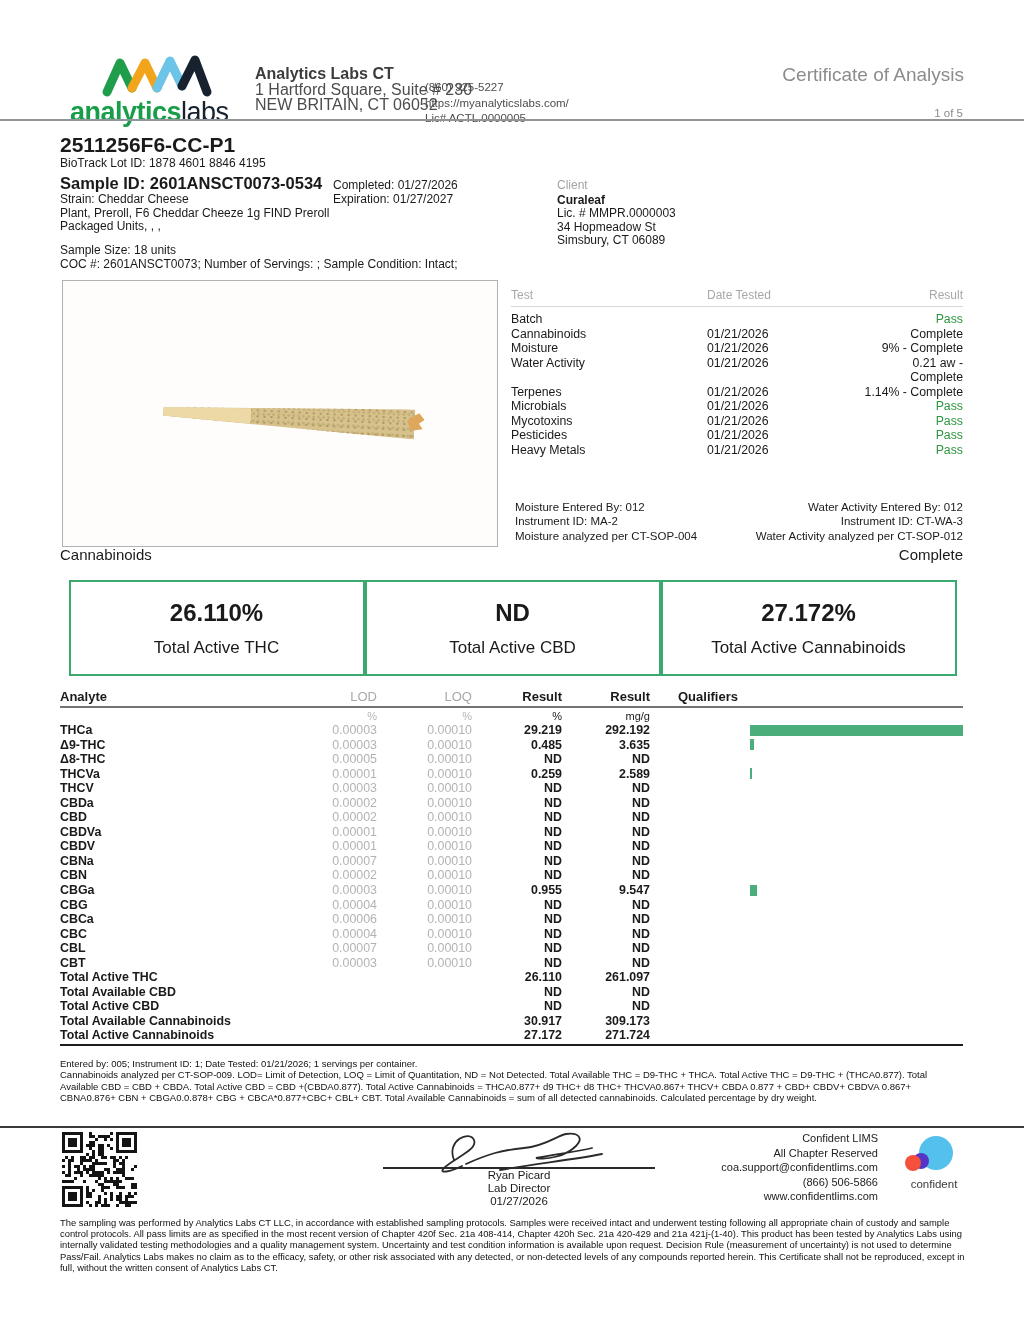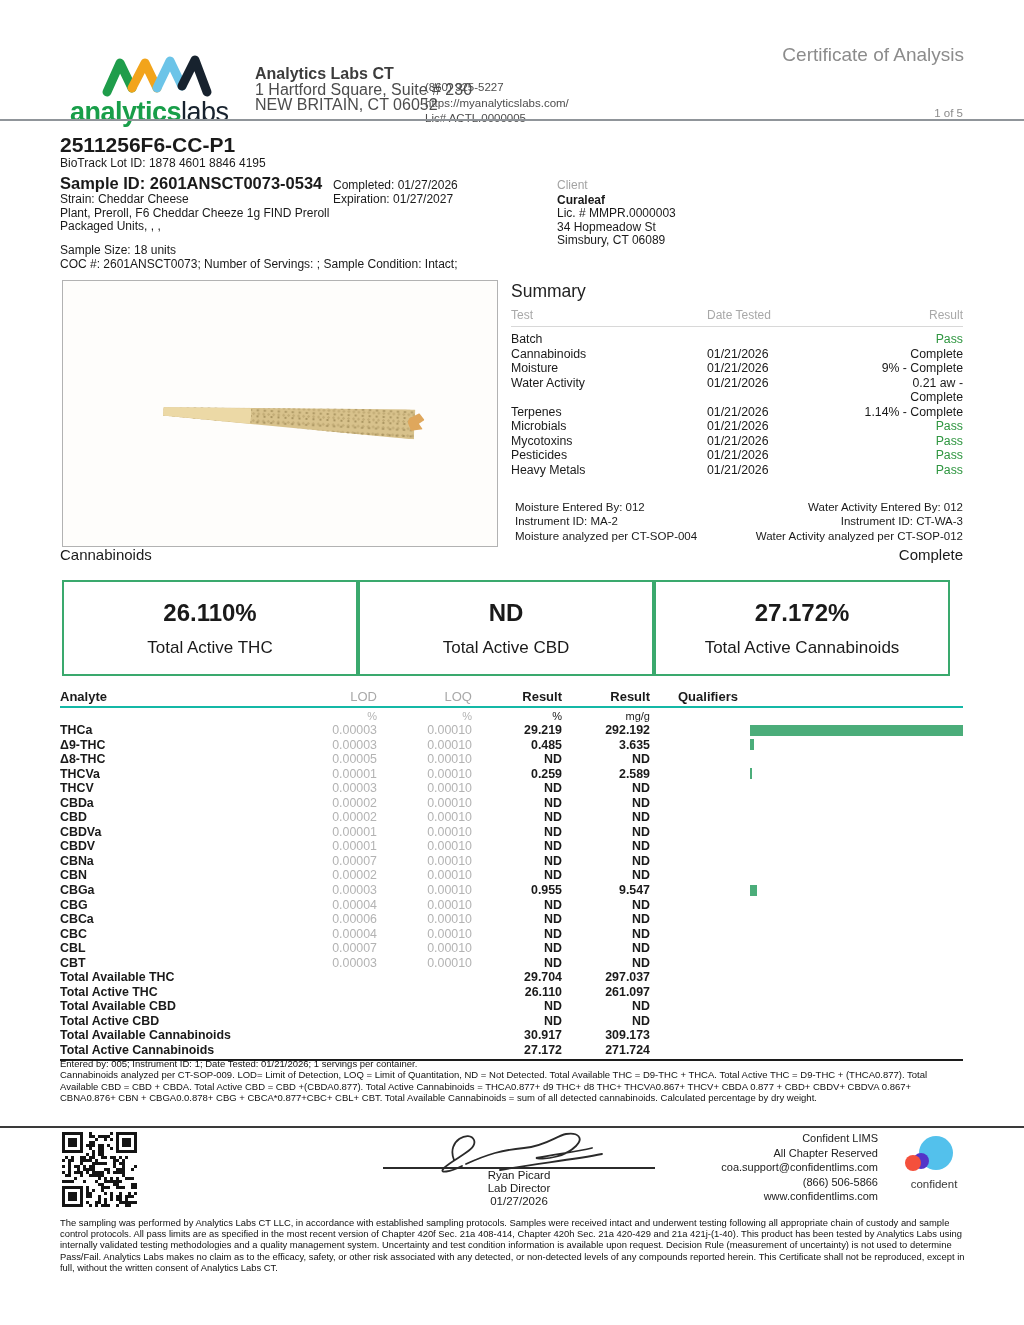--- a/index.html
+++ b/index.html
@@ -8,21 +8,21 @@
 
   
   .logo{position:absolute;left:70px;top:50px;width:185px;}
   .logo svg{display:block;margin-left:30px;}
   .wordmark{font-size:27px;letter-spacing:-0.5px;margin-top:0;line-height:28px;}
   .wm-a{color:#189e49;font-weight:bold;}
   .wm-b{color:#17222e;}
   .lab-block{position:absolute;left:255px;top:66px;font-size:16px;line-height:15.5px;color:#4c4c4c;}
   .lab-name{font-weight:bold;color:#3c3c3c;}
   .contact-block{position:absolute;left:425px;top:80px;font-size:11.5px;line-height:15.5px;color:#4c4c4c;}
-  .doc-title{position:absolute;right:60px;top:44px;font-size:19px;color:#8c8c8c;}
+  .doc-title{position:absolute;right:60px;top:64px;font-size:19px;color:#8c8c8c;}
   .page-num{position:absolute;right:61px;top:107px;font-size:11.5px;color:#8c8c8c;}
   .header-rule{position:absolute;left:0;right:0;top:119px;border-top:2px solid #90959a;}
 
   
   .sample{position:absolute;left:60px;top:133px;width:490px;}
   .sample-title{font-size:21px;font-weight:bold;line-height:24px;}
   .s-line{font-size:12px;line-height:13.8px;}
   .sample-id-row{position:relative;margin-top:3px;}
   .sample-id{font-size:16.5px;font-weight:bold;line-height:18px;}
   .col2{position:absolute;left:273px;bottom:1px;font-size:12px;font-weight:normal;}
@@ -56,30 +56,30 @@
   .sum-row{display:grid;grid-template-columns:196px 150px 1fr;font-size:12.3px;line-height:14.5px;}
   .sum-result{text-align:right;}
   .pass{color:#2f9640;}
 
   
   .moist-left{position:absolute;left:515px;top:500px;font-size:11.5px;line-height:14.3px;}
   .moist-right{position:absolute;right:61px;top:500px;font-size:11.5px;line-height:14.3px;text-align:right;}
 
   
   .cann-head{position:absolute;left:60px;top:546px;width:903px;display:flex;justify-content:space-between;font-size:15px;}
-  .boxes{position:absolute;left:62px;top:580px;width:901px;display:flex;justify-content:flex-start;}
+  .boxes{position:absolute;left:62px;top:580px;width:901px;display:flex;justify-content:center;}
   .hbox{width:292px;height:92px;border:2px solid #3aa96d;background:#fff;display:flex;flex-direction:column;
         align-items:center;justify-content:center;gap:11px;}
   .hval{font-size:24px;font-weight:bold;}
   .hlabel{font-size:17px;}
 
   
   .atable{position:absolute;left:60px;top:689px;width:903px;}
   .t-grid{display:grid;grid-template-columns:255px 62px 95px 90px 88px 1fr;}
-  .t-head{font-size:13px;padding-bottom:2px;border-bottom:2px solid #14b8a6;}
+  .t-head{font-size:13px;padding-bottom:2px;border-bottom:2px solid #737373;}
   .t-head .b{font-weight:bold;}
   .t-head .g{color:#a8a8a8;}
   .t-head .r{text-align:right;}
   .t-head .q{padding-left:28px;font-weight:bold;}
   .t-units{font-size:11px;line-height:14px;padding-top:1px;}
   .t-units .g{color:#b3b3b3;}
   .t-units .r{text-align:right;}
   .t-row{font-size:12.4px;line-height:14.55px;}
   .c-analyte{font-weight:bold;}
   .c-num{text-align:right;}
@@ -166,21 +166,20 @@
 
   <div class="photo">
     <div class="preroll">
       <div class="pr-body"></div>
       <div class="pr-mouth"></div>
       <div class="pr-twist"></div>
     </div>
   </div>
 
   <div class="summary">
-    <div class="summary-title">Summary</div>
     <div class="sum-head">
       <div>Test</div>
       <div>Date Tested</div>
       <div class="r">Result</div>
     </div>
     <div class="sum-rows">
 
         <div class="sum-row">
           <div>Batch</div>
           <div></div>
@@ -448,28 +447,20 @@
           <div class="c-analyte">CBT</div>
           <div class="c-num c-gray">0.00003</div>
           <div class="c-num c-gray">0.00010</div>
           <div class="c-num c-res">ND</div>
           <div class="c-num c-res">ND</div>
           <div class="c-qual"></div>
         </div>
       </div>
     <div>
 
-        <div class="t-grid t-row">
-          <div class="c-analyte">Total Available THC</div>
-          <div></div>
-          <div></div>
-          <div class="c-num c-res">29.704</div>
-          <div class="c-num c-res">297.037</div>
-          <div></div>
-        </div>
 
         <div class="t-grid t-row">
           <div class="c-analyte">Total Active THC</div>
           <div></div>
           <div></div>
           <div class="c-num c-res">26.110</div>
           <div class="c-num c-res">261.097</div>
           <div></div>
         </div>
 

